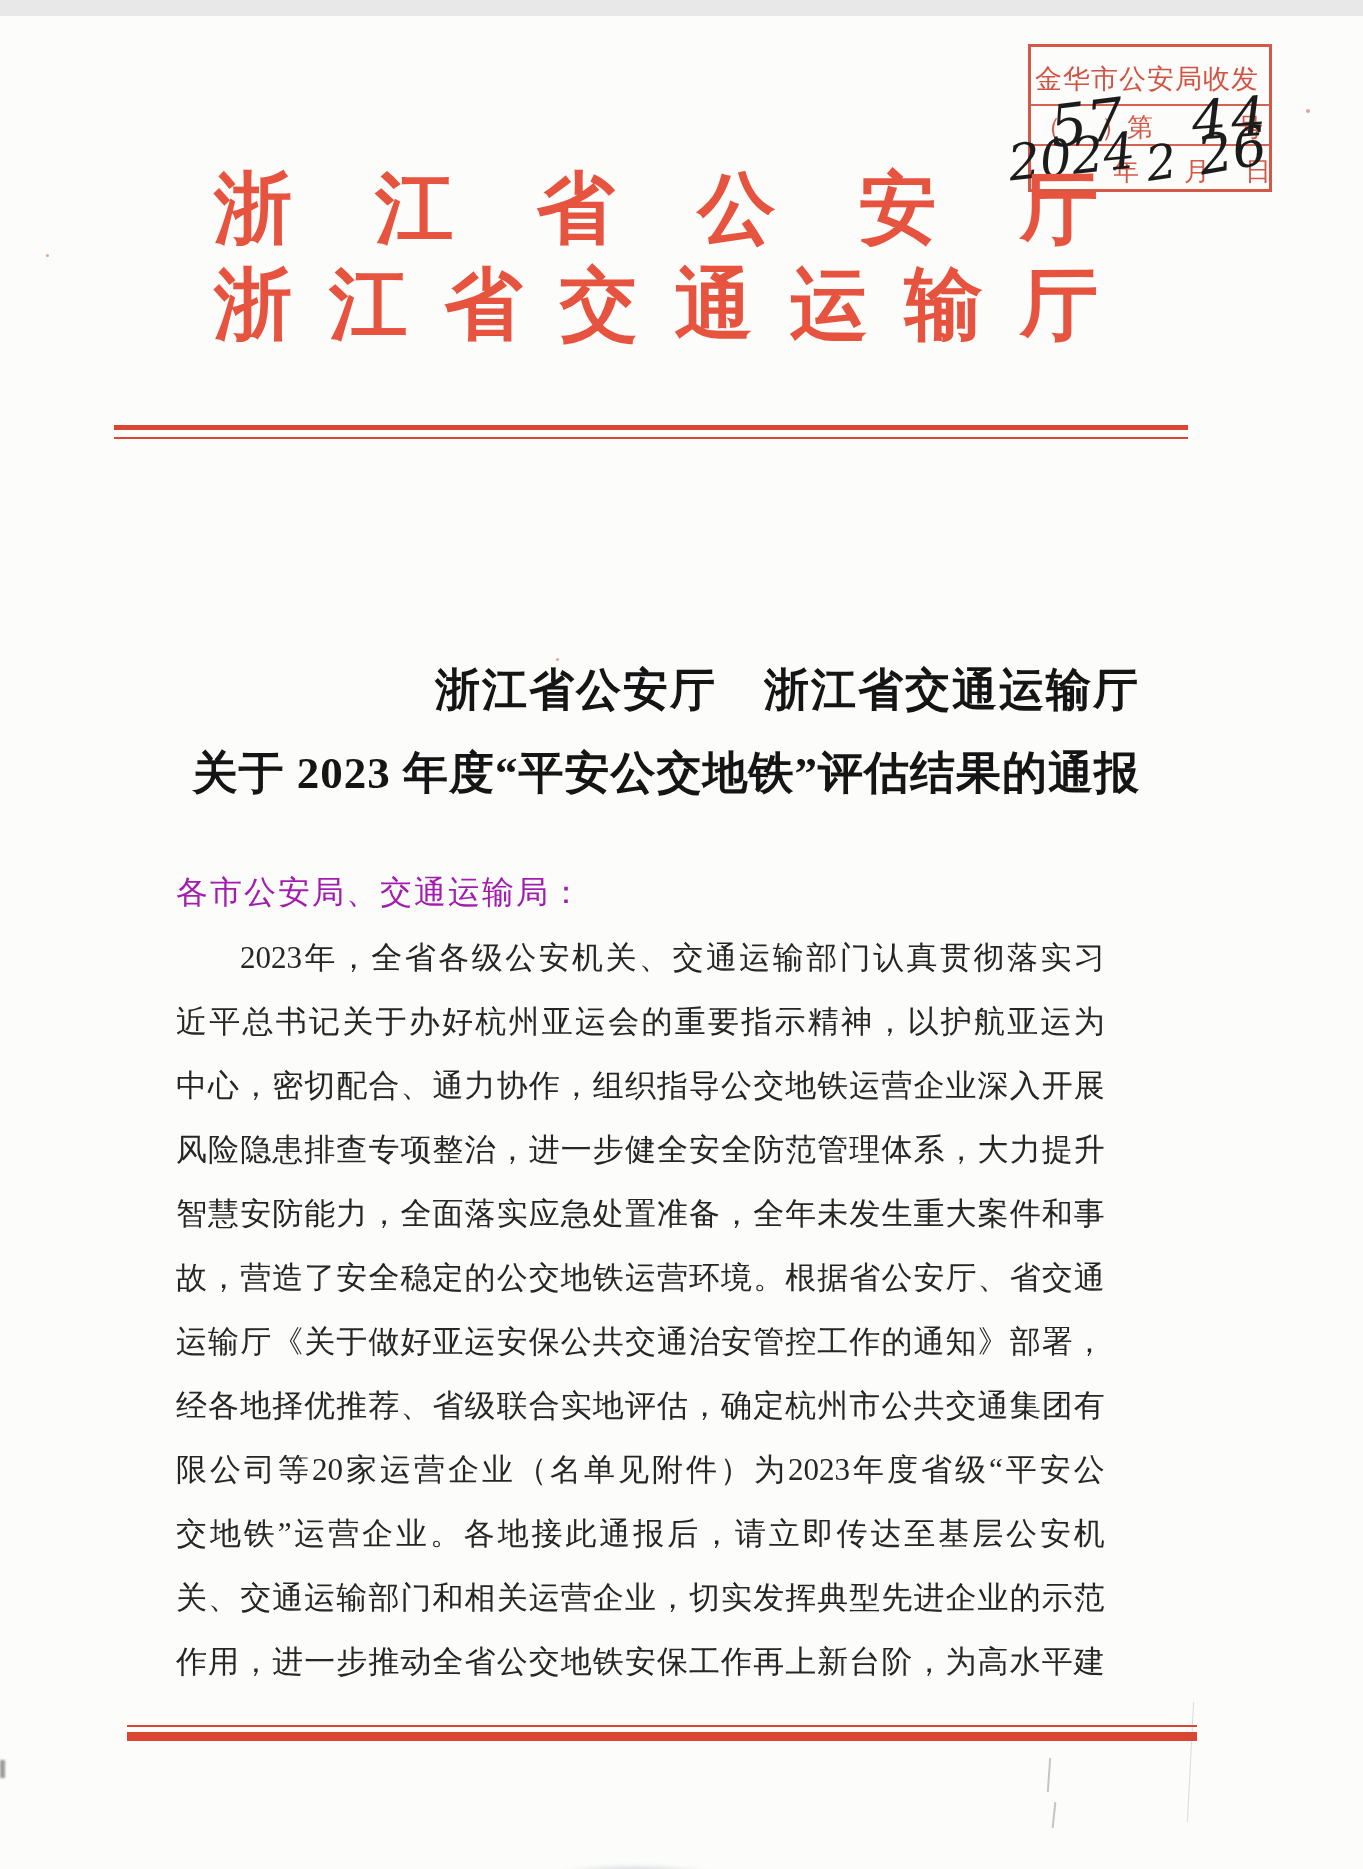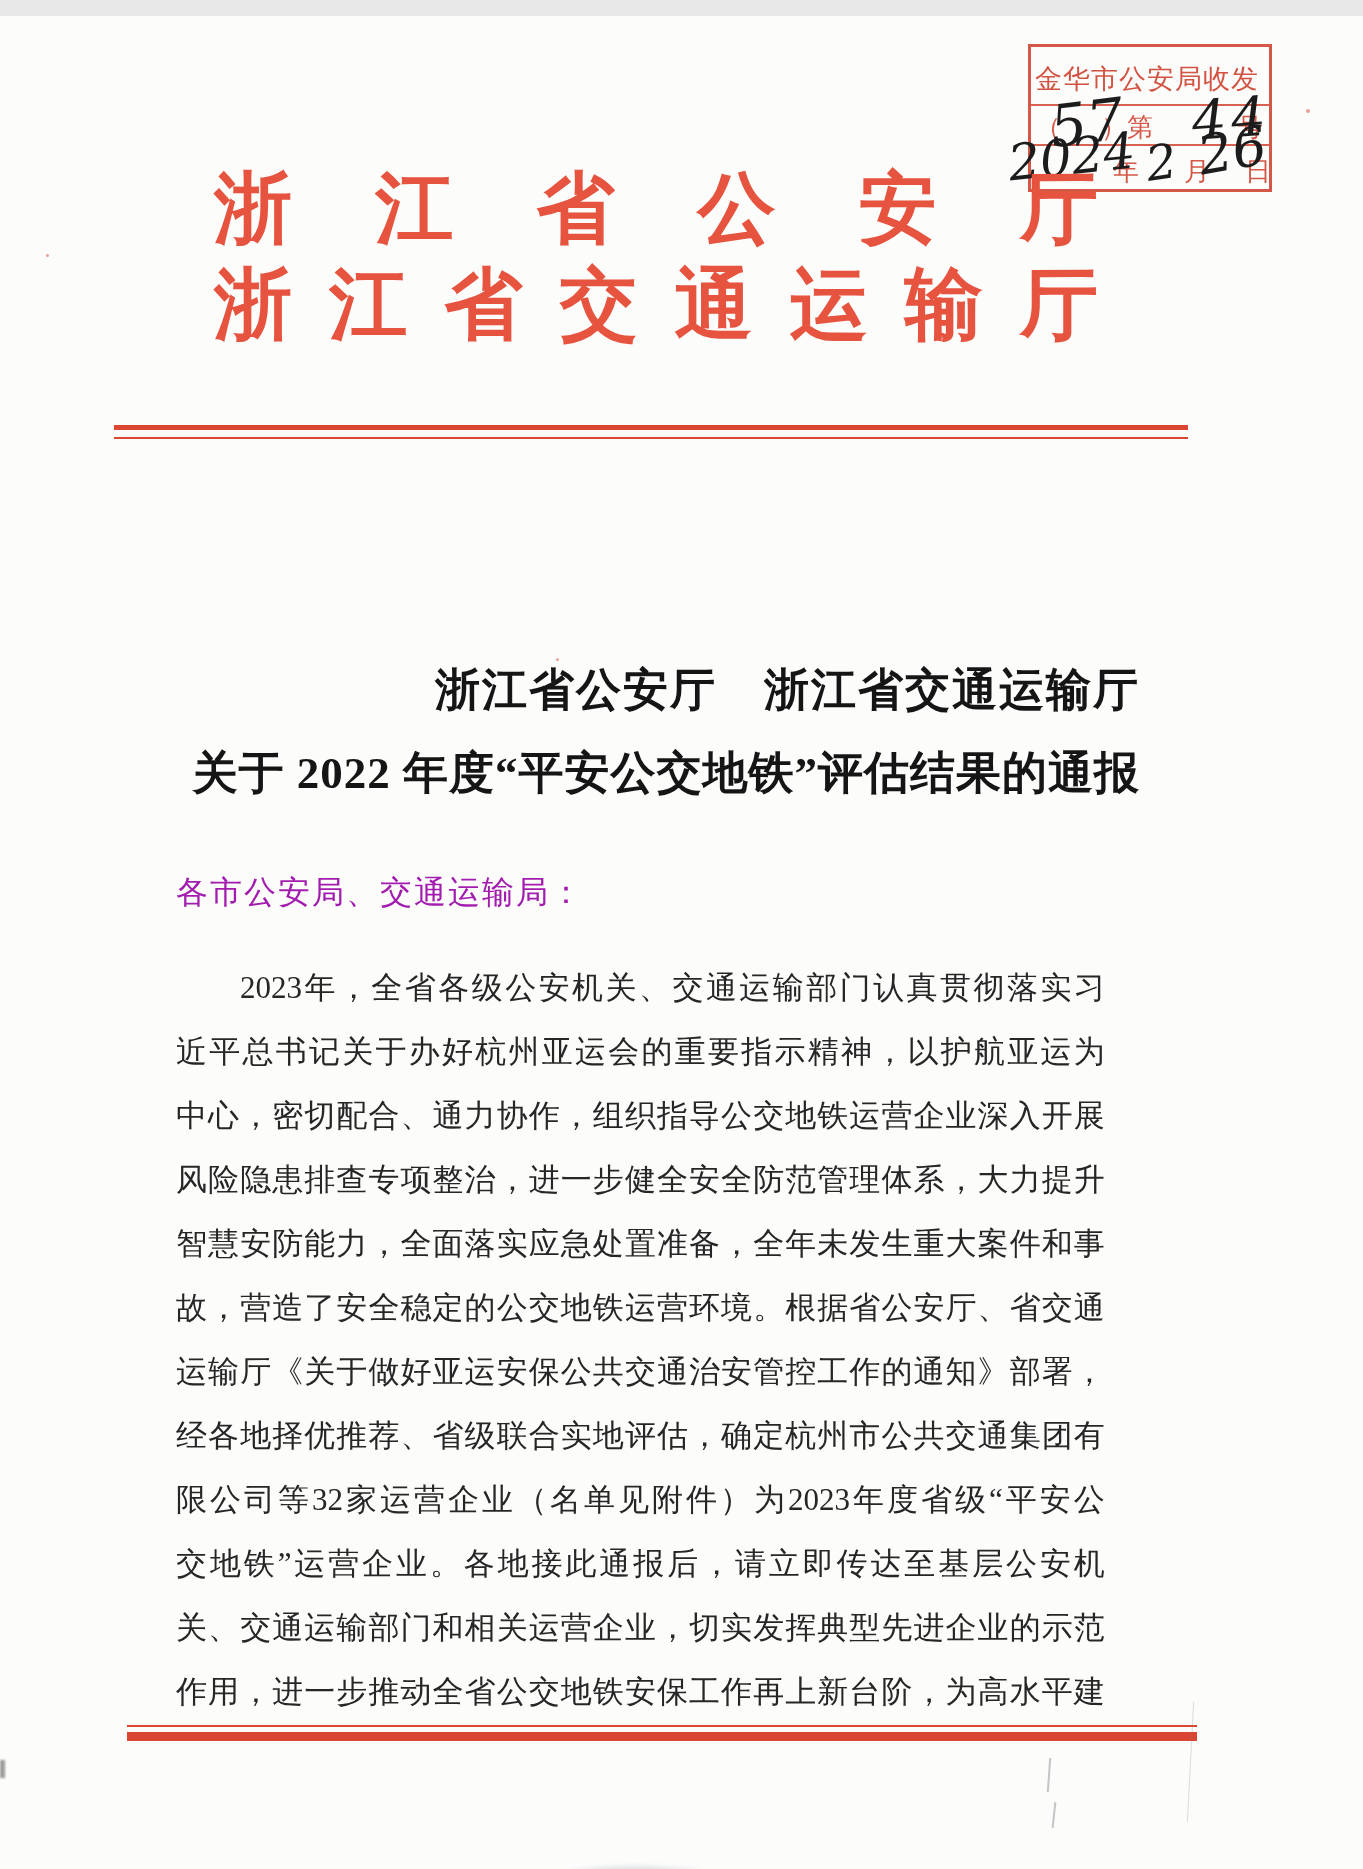--- a/index.html
+++ b/index.html
@@ -62,21 +62,21 @@
     font-family:"Liberation Serif","DejaVu Serif",serif;
   }
   #title-1{top:652px;font-size:45px;letter-spacing:2px;}
   #title-2{top:735px;font-size:45px;letter-spacing:1px;}
   
   #salutation{
     position:absolute;left:176px;top:855px;
     font-size:32px;color:#a21caf;letter-spacing:2px;
   }
   #body{
-    position:absolute;left:176px;top:952px;width:929px;
+    position:absolute;left:176px;top:922px;width:929px;
   }
   .jline{
     height:64px;display:flex;justify-content:space-between;
     font-size:31px;color:#262626;line-height:40px;
     white-space:nowrap;
   }
   .jline.indent{padding-left:64px;}
   
   .fold-mark{position:absolute;background:rgba(90,95,100,.35);}
   #fold-1{left:1048px;top:1742px;width:2px;height:34px;transform:rotate(4deg);}
@@ -142,21 +142,21 @@
       <span>运</span>
       <span>输</span>
       <span>厅</span>
     </div>
 
   <div id="header-rule-thick" class="red-rule"></div>
   <div id="header-rule-thin" class="red-rule"></div>
 
 
   <div id="title-1" class="doc-title">浙江省公安厅　浙江省交通运输厅</div>
-  <div id="title-2" class="doc-title">关于 2022 年度“平安公交地铁”评估结果的通报</div>
+  <div id="title-2" class="doc-title">关于 2023 年度“平安公交地铁”评估结果的通报</div>
 
   <div id="salutation">各市公安局、交通运输局：</div>
 
   <div id="body">
     <div class="jline indent">
         <span>2023</span>
         <span>年</span>
         <span>，</span>
         <span>全</span>
         <span>省</span>
@@ -395,21 +395,21 @@
         <span>通</span>
         <span>集</span>
         <span>团</span>
         <span>有</span>
       </div>
     <div class="jline">
         <span>限</span>
         <span>公</span>
         <span>司</span>
         <span>等</span>
-        <span>32</span>
+        <span>20</span>
         <span>家</span>
         <span>运</span>
         <span>营</span>
         <span>企</span>
         <span>业</span>
         <span>（</span>
         <span>名</span>
         <span>单</span>
         <span>见</span>
         <span>附</span>

